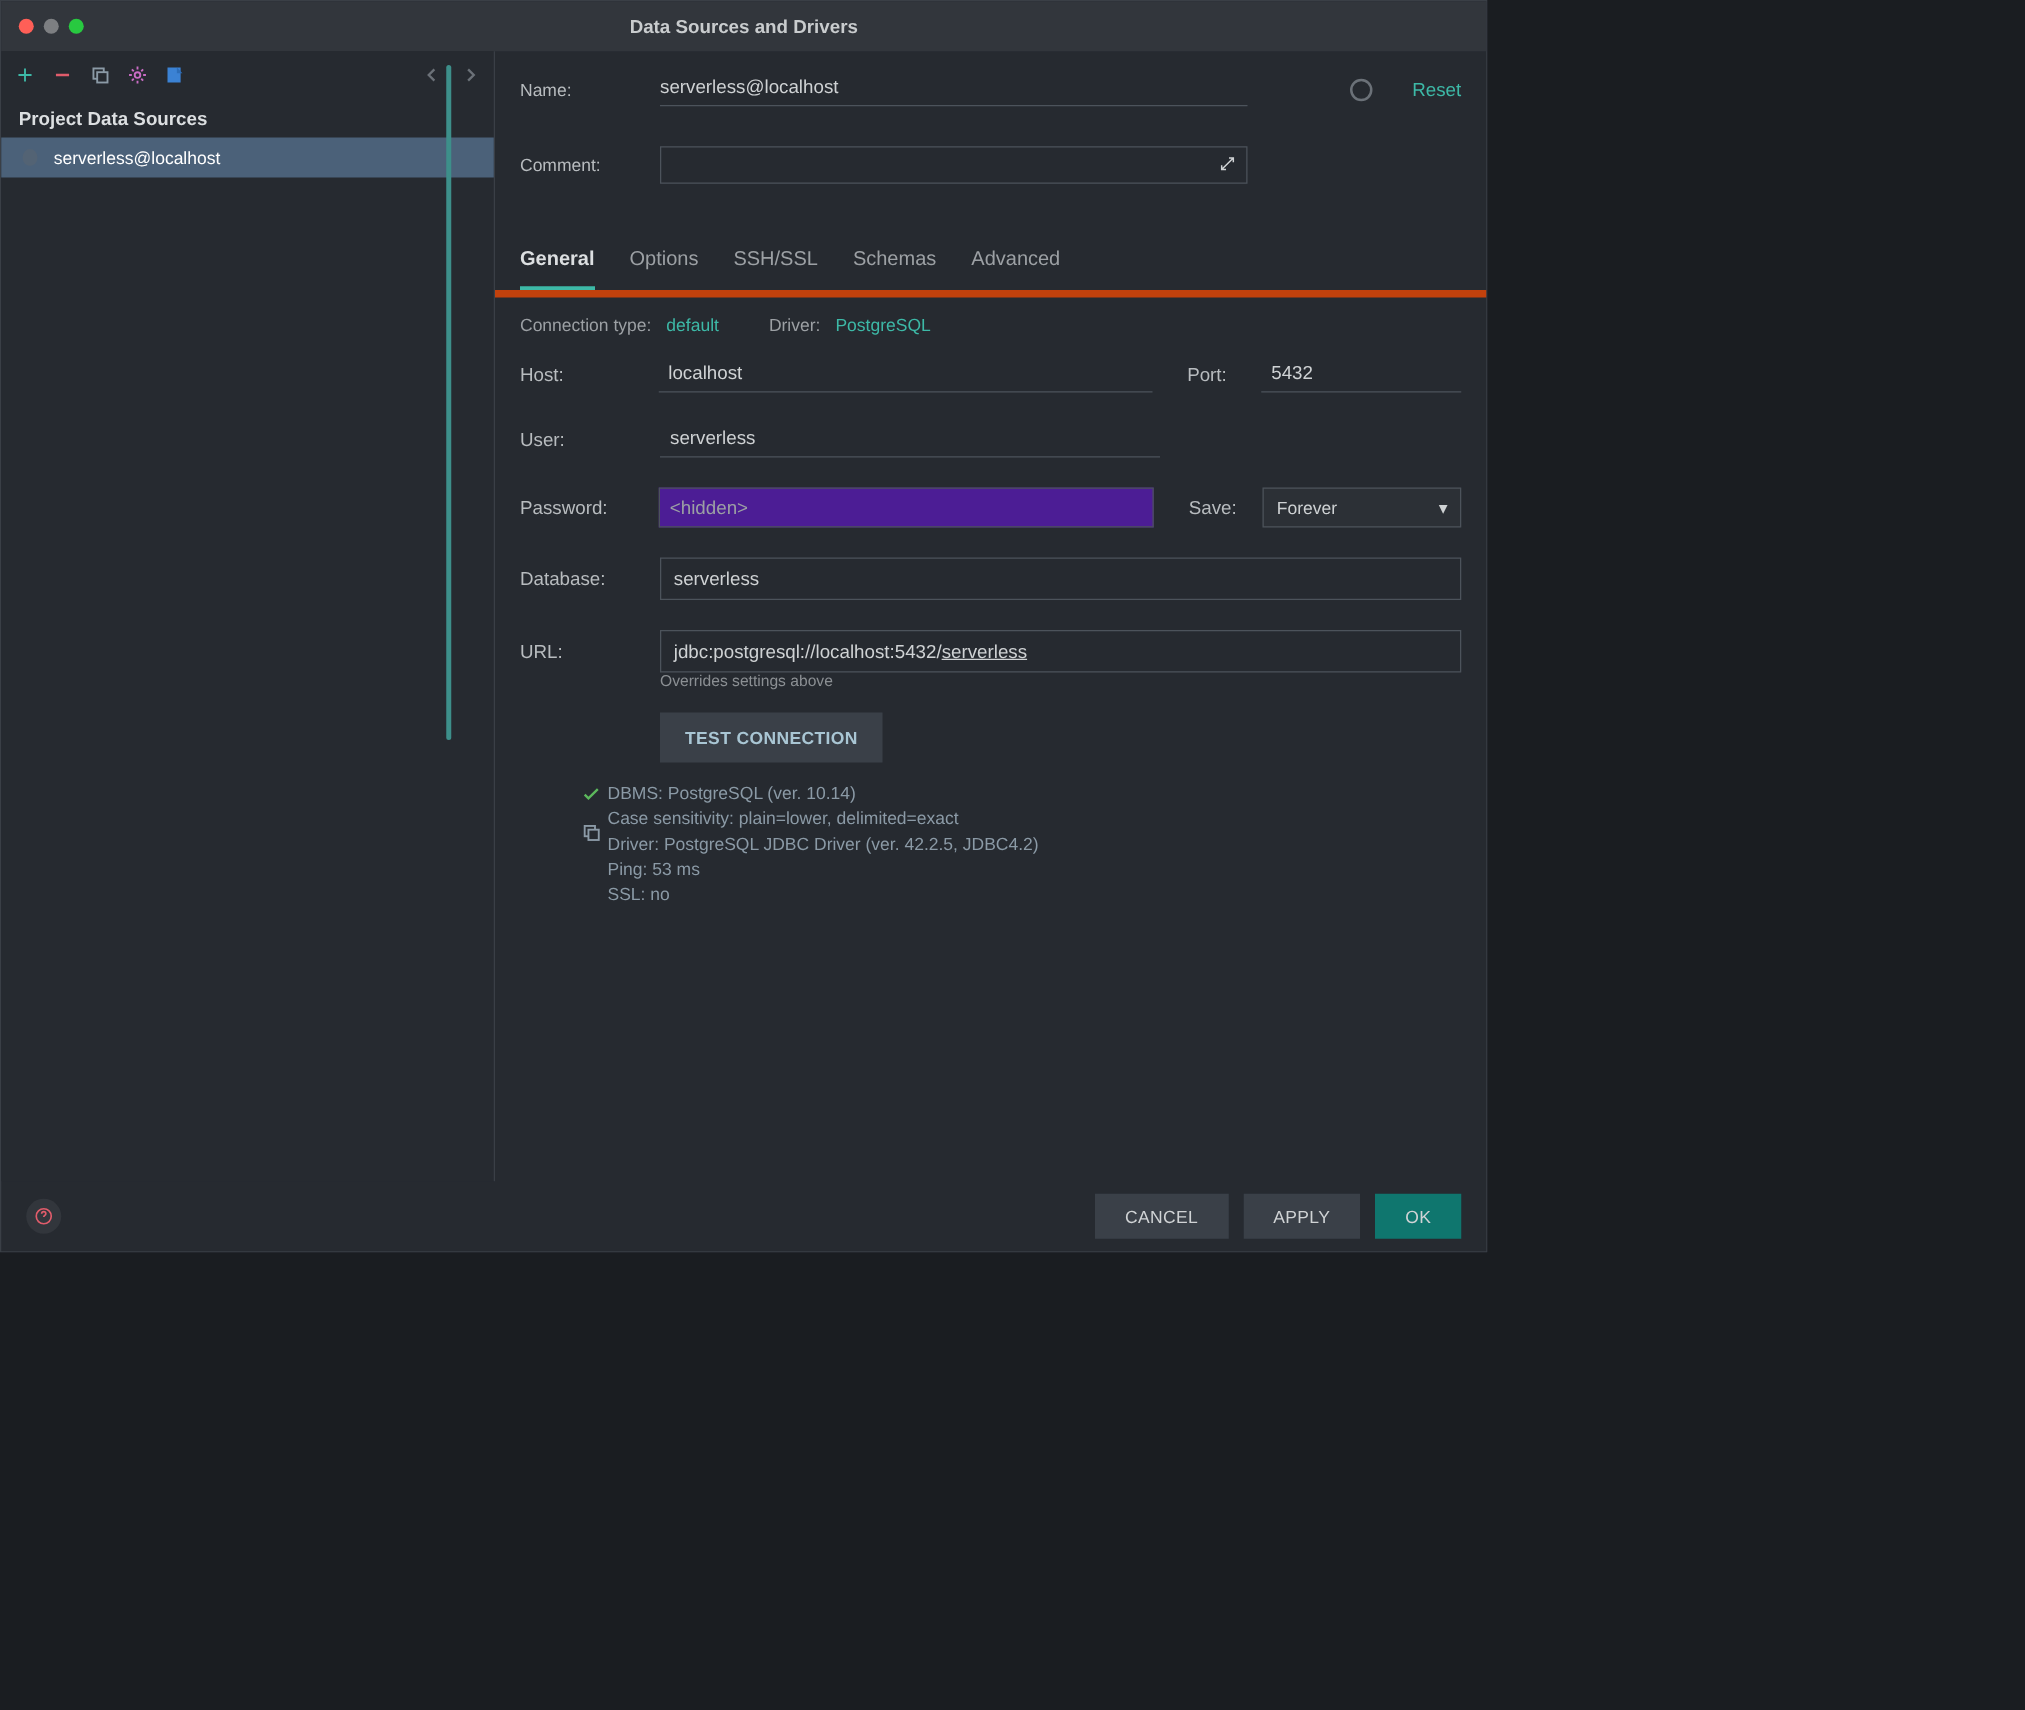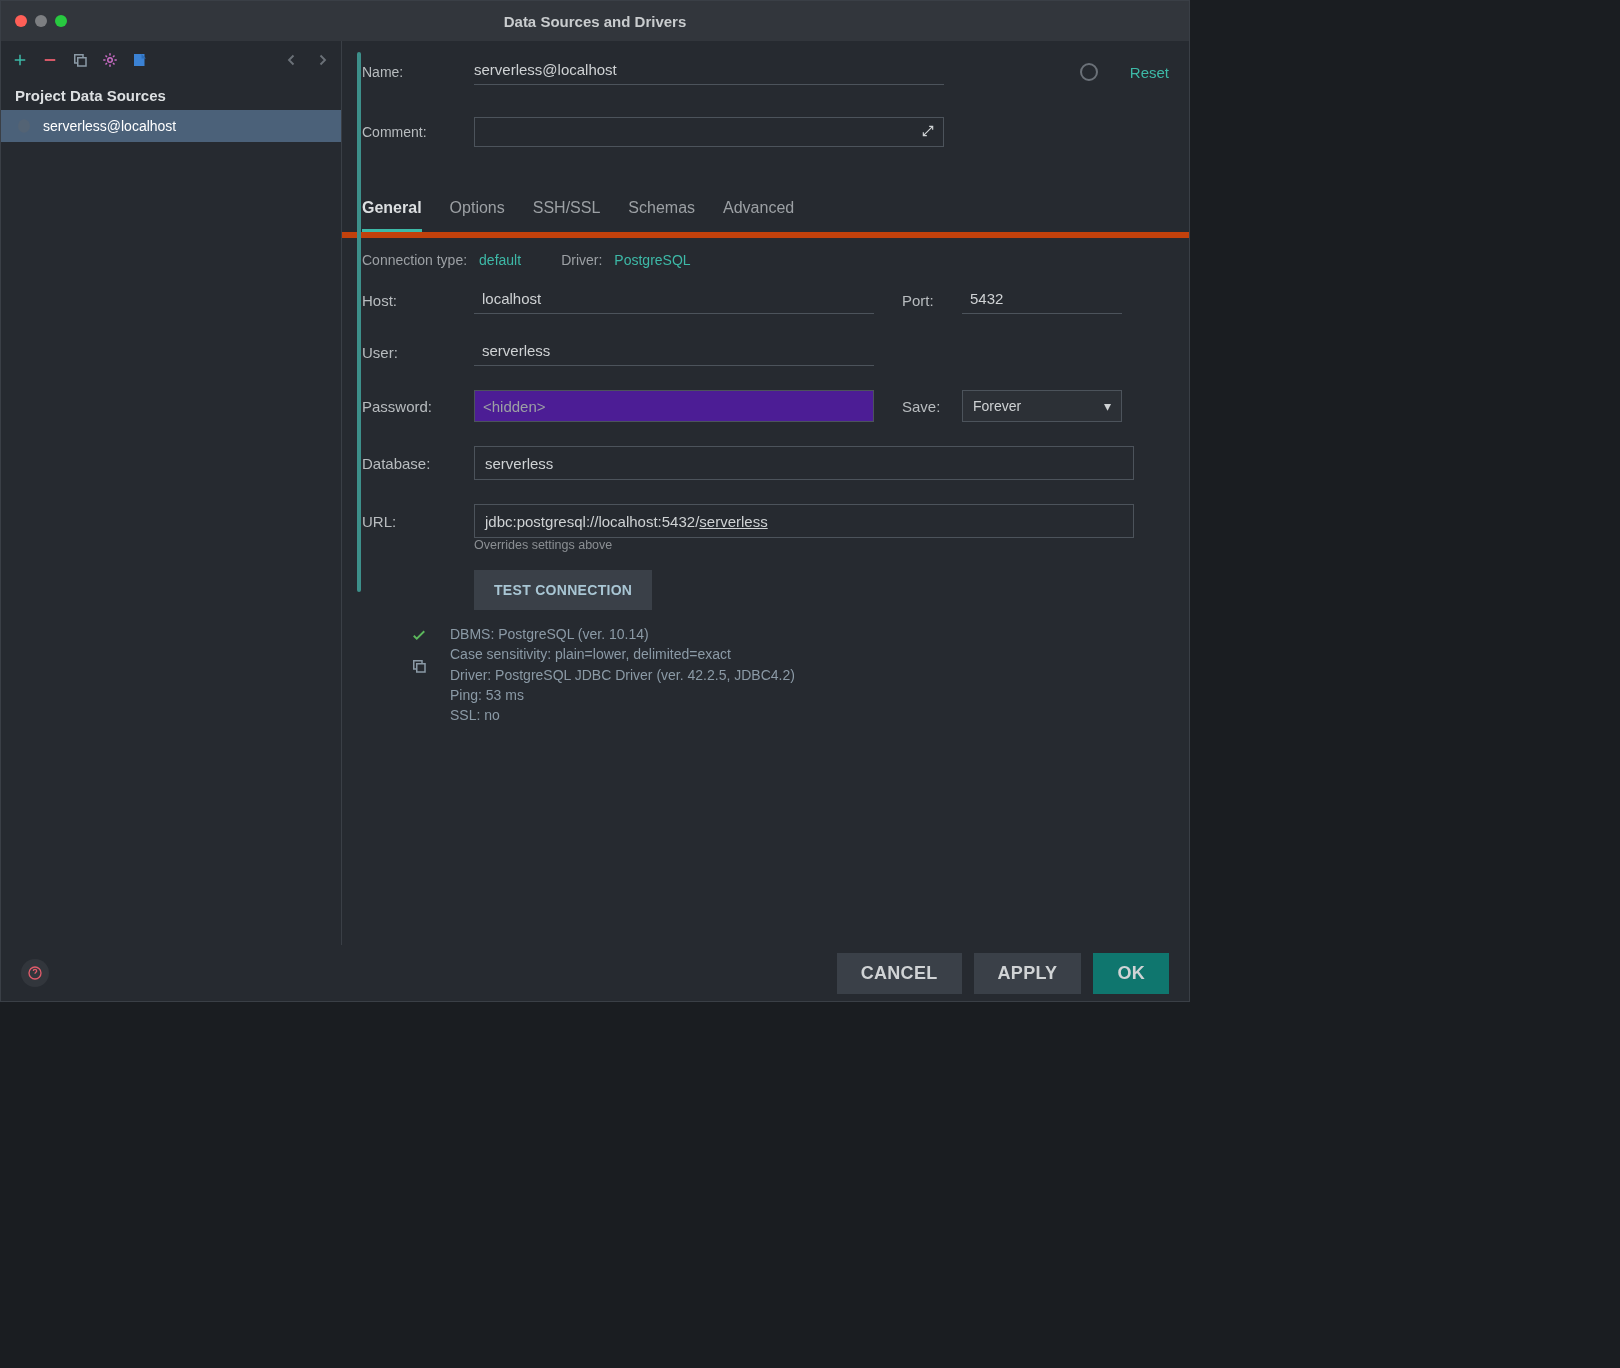--- a/index.html
+++ b/index.html
@@ -27,21 +27,21 @@
     align-items: center;
     position: relative;
   }
   .traffic-lights { display: flex; gap: 8px; padding-left: 14px; }
   .dot { width: 12px; height: 12px; border-radius: 50%; }
   .red { background: #ff5f57; }
   .yellow { background: #7d7f82; }
   .green { background: #28c940; }
   .title-text { position: absolute; left: 0; right: 0; text-align: center; color: #c9ccce; font-weight: 600; font-size: 15px; }
   .body { flex: 1; display: flex; min-height: 0; }
-  .sidebar { width: 341px; background: #262a30; display: flex; flex-direction: column; border-right: 1px solid #3a3f46; position: relative; }
+  .sidebar { width: 395px; background: #262a30; display: flex; flex-direction: column; border-right: 1px solid #3a3f46; position: relative; }
   .sb-toolbar { height: 38px; display: flex; align-items: center; justify-content: space-between; padding: 0 10px; }
   .sb-left, .sb-right { display: flex; gap: 12px; align-items: center; }
   .sb-icon { width: 18px; height: 18px; display: flex; align-items: center; justify-content: center; cursor: pointer; }
   .sb-icon svg { width: 18px; height: 18px; }
   .tree-header { padding: 8px 14px 6px 14px; color: #dcdfe1; font-weight: 600; font-size: 15px; }
   .tree-item { display: flex; align-items: center; padding: 7px 14px; gap: 10px; background: #4b6179; color: #fff; cursor: pointer; }
   .tree-item .icon { width: 18px; height: 18px; opacity: .5; }
   .scroll-hint { position: absolute; left: 357px; top: 52px; width: 4px; height: 540px; background: #3d8f8a; border-radius: 2px; }
   .main { flex: 1; display: flex; flex-direction: column; min-width: 0; padding-bottom: 0; }
   .form-top { padding: 18px 20px 10px 20px; }
@@ -82,27 +82,27 @@
   .port { width: 160px; }
   .user { width: 400px; }
   .pwd-box { width: 400px; height: 32px; border:1px solid #4c535b; background:#4c1d95; color:#9ca0a4; padding: 0 8px; display:flex; align-items:center; font-size:15px;}
   .save-lbl { margin-left: 28px; width: 60px; color:#b8bcbf; font-size:15px;}
   .save-dd { width: 160px; height:32px; border:1px solid #4c535b; background:#2c3036; display:flex; align-items:center; justify-content:space-between; padding:0 10px; color:#cfd2d4; cursor:pointer;}
   .box-inp { flex: 1; height: 34px; border:1px solid #4c535b; background:transparent; color:#cfd2d4; padding:0 10px; font-size:15px; max-width: 660px;}
   .url-inp { flex: 1; height: 34px; border:1px solid #4c535b; background:transparent; color:#cfd2d4; padding:0 10px; font-size:15px; max-width: 660px; }
   .url-inp .underline { text-decoration: underline; }
   .helper { font-size: 12.5px; color:#8b8f93; margin-left:112px; margin-top:-18px; margin-bottom: 18px;}
   .test-btn { display:inline-block; background:#3a4048; color:#a9c6d4; padding: 12px 20px; font-weight:600; cursor:pointer; margin-left:112px; font-size:14px; letter-spacing:.3px;}
-  .status-block { display:flex; gap: 22px; margin: 14px 0 0 48px; }
+  .status-block { display:flex; gap: 4px; margin: 14px 0 0 48px; }
   .status-icons { display:flex; flex-direction:column; gap:10px; align-items:center; padding-top: 2px;}
   .status-icons svg { width: 18px; height:18px; }
   .status-lines { color:#8b9aa6; font-size:14px; line-height:1.45;}
   .help-btn { margin-right:auto; width:28px; height:28px; border-radius:50%; background:#32363c; display:flex; align-items:center; justify-content:center; margin-left: -340px; position: relative; left: -5px;}
   .help-btn svg { width:16px; height:16px; }
-  .fbtn { padding: 10px 24px; background:#3a4048; color:#d0d3d5; font-weight:700; cursor:pointer; font-size:18px; letter-spacing:.3px;}
+  .fbtn { padding: 10px 24px; background:#3a4048; color:#d0d3d5; font-weight:400; cursor:pointer; font-size:14px; letter-spacing:.3px;}
   .fbtn.primary { background:#0f766e; }
   .footer-wrap { height: 56px; display:flex; align-items:center; padding: 0 20px; }
   .footer-wrap .left { display:flex; align-items:center; }
   .footer-wrap .right { margin-left:auto; display:flex; gap:12px; }
 </style>
 </head>
 <body>
 
 <div class="window">
   <div class="titlebar">

